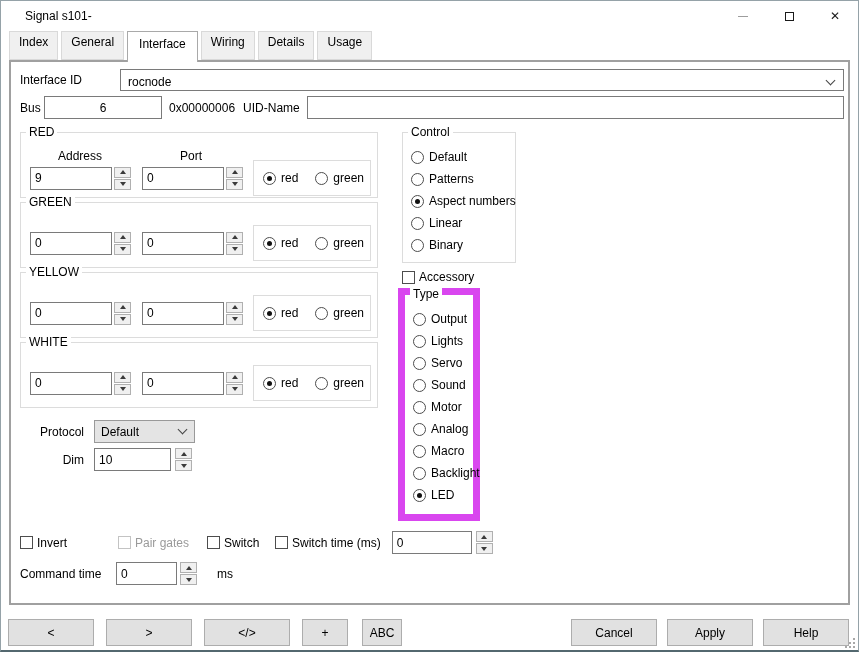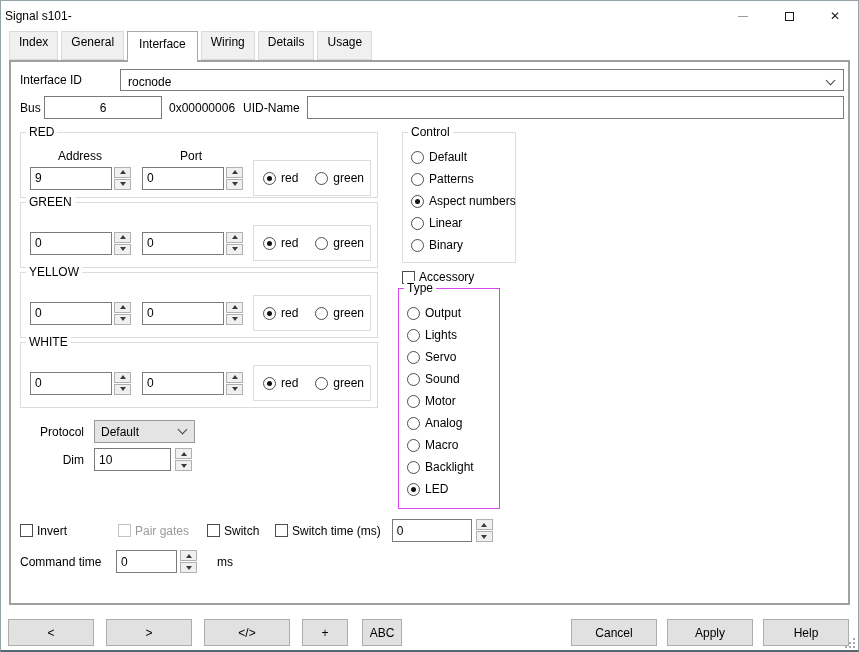--- a/index.html
+++ b/index.html
@@ -7,21 +7,21 @@
   body { font-family:"Liberation Sans","DejaVu Sans",sans-serif; font-size:12px; color:#000; }
 
   .window {
     position:relative; width:859px; height:652px; background:#fff;
     border:1px solid #95a2a8; border-bottom:2px solid #53686f;
     overflow:hidden;
   }
 
   
   .titlebar { height:30px; display:flex; align-items:center; background:#fff; }
-  .titlebar .title { padding-left:4px; flex:1; }
+  .titlebar .title { padding-left:24px; flex:1; }
   .win-controls { display:flex; height:100%; }
   .win-btn { width:46px; height:100%; display:flex; align-items:center; justify-content:center; cursor:default; }
   .min-glyph { width:10px; height:1px; background:#9d9d9d; display:block; }
   .max-glyph { width:9px; height:9px; border:1px solid #1a1a1a; display:block; }
   .close-glyph { font-size:12px; color:#1a1a1a; line-height:1; }
 
   
   .tabbar { display:flex; height:29px; margin-left:8px; position:relative; z-index:2; }
   .tab { background:#f0f0f0; border:1px solid #d9d9d9; padding:3px 9px 3px; margin-right:3px; white-space:nowrap; cursor:default; position:relative; }
   .tab.active { background:#fff; border-color:#a9a9a9; border-bottom:0; padding:5px 11px 4px; margin-bottom:-2px; z-index:3; }
@@ -77,21 +77,21 @@
   .lbl-right { width:64px; text-align:right; margin-right:10px; }
   .select { width:101px; height:23px; background:#e4e4e4; border:1px solid #999; display:flex; align-items:center; padding:0 8px 0 6px; }
   .select .select-value { flex:1; }
   .row-dim { margin-top:5px; }
 
   
   .ctrl-grp { position:relative; border:1px solid #dcdcdc; width:114px; padding:17px 6px 10px 8px; }
   .radio-item { display:flex; align-items:center; margin-bottom:8px; height:14px; white-space:nowrap; }
   .radio-item:last-child { margin-bottom:0; }
   .accessory-row { margin:7px 0 4px 0; display:flex; align-items:center; }
-  .type-grp { position:relative; border:1px solid #d946ef; width:102px; padding:17px 16px 12px 8px; margin-left:-4px; }
+  .type-grp { position:relative; border:7px solid #d946ef; width:82px; padding:17px 16px 12px 8px; margin-left:-4px; }
 
   .checkbox { width:13px; height:13px; border:1px solid #4d4d4d; background:#fff; flex:none; cursor:default; }
   .checkbox.disabled { border-color:#c3c3c3; }
   .cb-label { margin-left:4px; }
   .cb-label.disabled { color:#9a9a9a; }
 
   
   .options-row { display:flex; align-items:center; margin-top:10px; }
   .cb-item { display:flex; align-items:center; }
   .w-invert { width:98px; }

